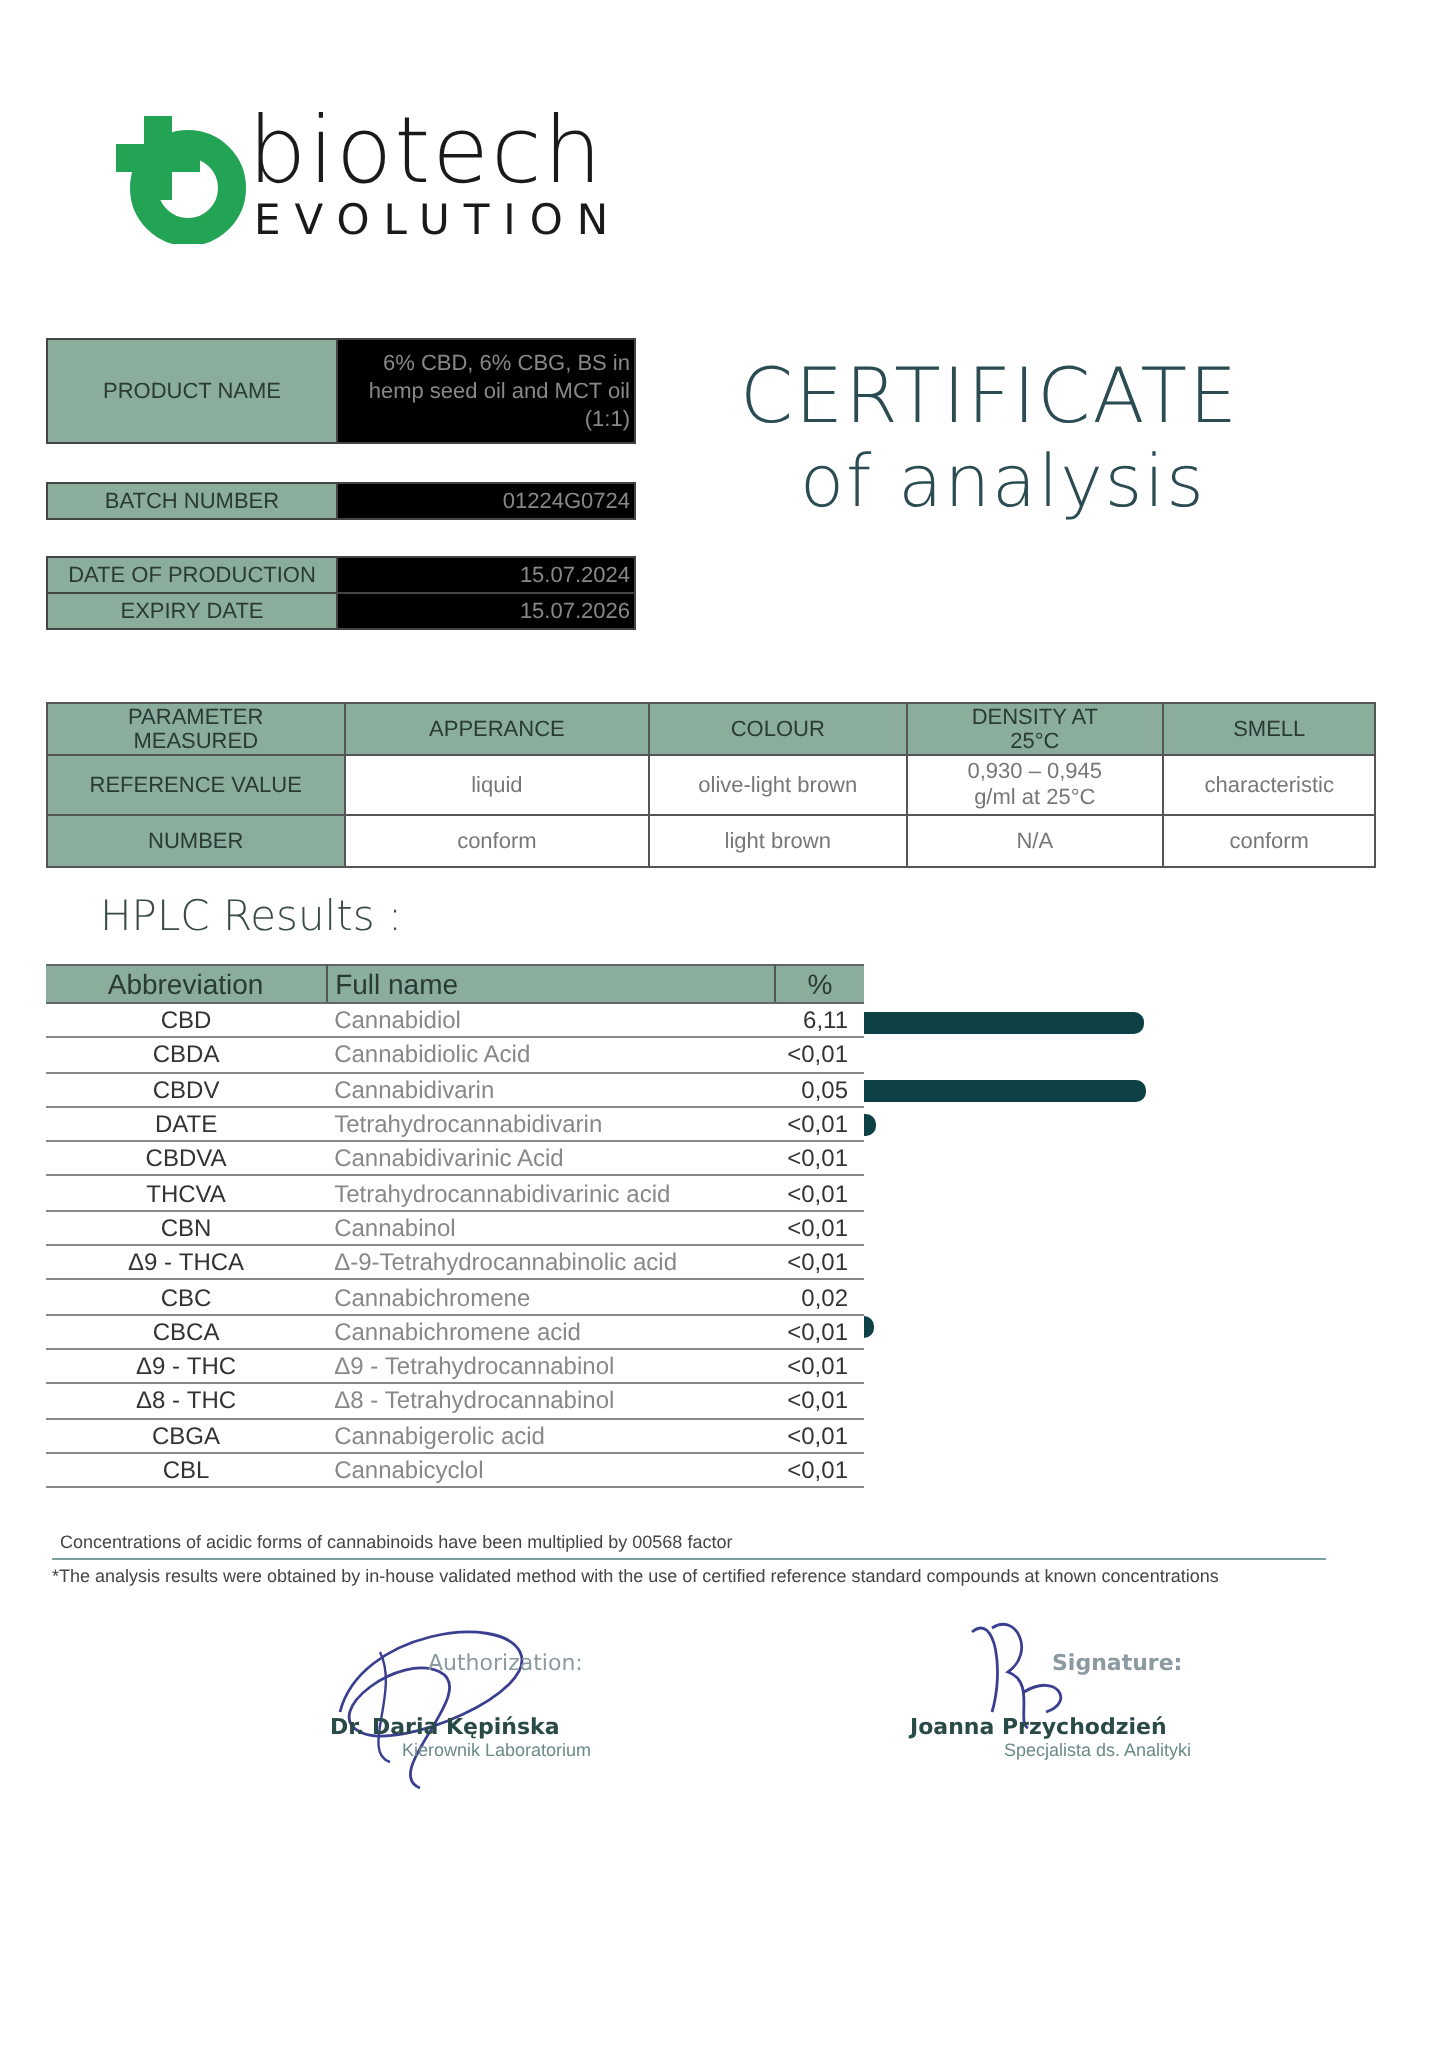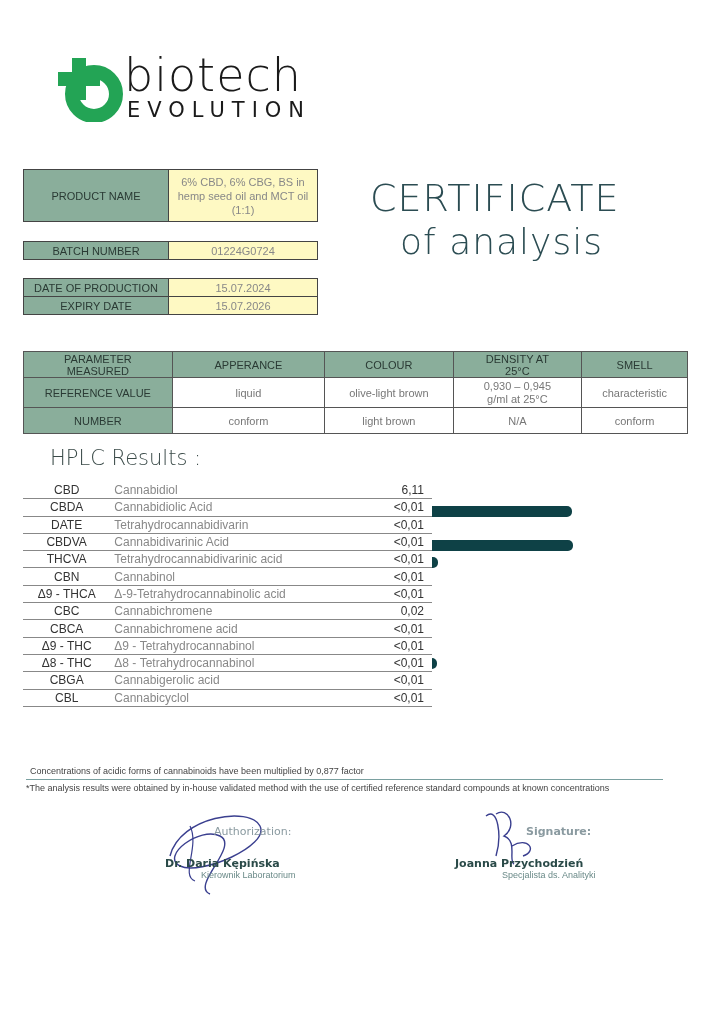--- a/index.html
+++ b/index.html
@@ -12,21 +12,21 @@
   .logo-sub { left:127px; top:98px; font-size:21px; color:#1a1a1a; letter-spacing:7px; font-family:"DejaVu Sans", sans-serif; line-height:24px; }
 
   
   .cert1 { left:370px; top:175px; font-size:38px; color:#2b4c52; letter-spacing:1px; font-family:"DejaVu Sans", sans-serif; font-weight:300; line-height:46px; }
   .cert2 { left:400px; top:220px; font-size:36px; color:#2b4c52; letter-spacing:1px; font-family:"DejaVu Sans", sans-serif; font-weight:300; line-height:44px; }
 
   
   table { border-collapse:collapse; }
   .info td { border:1px solid #444; font-size:11px; text-align:center; padding:0 2px; }
   .info td.lbl { background:#8aae9b; color:#2a3a34; width:140px; }
-  .info td.val { background:#fef9c3; color:#888; width:144px; }
+  .info td.val { background:#000000; color:#888; width:144px;text-align:right; }
 
   
   .params td { border:1px solid #555; font-size:11px; text-align:center; padding:0 20px; }
   .params td.hdr { background:#8aae9b; color:#2a3a34; }
   .params td.v { background:#fff; color:#777; }
 
   .hplc-title { left:50px; top:446px; font-size:21px; color:#3a4a48; font-family:"DejaVu Sans", sans-serif; font-weight:300; }
 
   
   .hplc { left:23px; top:482px; width:409px; }
@@ -118,29 +118,39 @@
     <td class="v">N/A</td>
     <td class="v">conform</td>
   </tr>
 </tbody>
   </table>
 
 <div class="abs hplc-title">HPLC Results :</div>
 
 <table class="abs hplc">
   <tbody>
+      <tr>
+    <th class="c1">Abbreviation</th>
+    <th class="c2">Full name</th>
+    <th class="c3">%</th>
+  </tr>
   <tr>
         <td class="c1">CBD</td>
         <td class="c2">Cannabidiol</td>
         <td class="c3">6,11</td>
       </tr>
   <tr>
         <td class="c1">CBDA</td>
         <td class="c2">Cannabidiolic Acid</td>
         <td class="c3">&lt;0,01</td>
+      </tr>
+  <tr>
+        <td class="c1">CBDV</td>
+        <td class="c2">Cannabidivarin</td>
+        <td class="c3">0,05</td>
       </tr>
   <tr>
         <td class="c1">DATE</td>
         <td class="c2">Tetrahydrocannabidivarin</td>
         <td class="c3">&lt;0,01</td>
       </tr>
   <tr>
         <td class="c1">CBDVA</td>
         <td class="c2">Cannabidivarinic Acid</td>
         <td class="c3">&lt;0,01</td>
@@ -191,21 +201,21 @@
         <td class="c3">&lt;0,01</td>
       </tr>
 </tbody>
   </table>
 
 <div class="bar" style="top:506px;width:140px;"></div>
 <div class="bar" style="top:540px;width:141px;"></div>
 <div class="bar" style="top:557px;width:6px;"></div>
 <div class="bar" style="top:658px;width:5px;"></div>
 
-<div class="abs note1">Concentrations of acidic forms of cannabinoids have been multiplied by 0,877 factor</div>
+<div class="abs note1">Concentrations of acidic forms of cannabinoids have been multiplied by 00568 factor</div>
 <div class="abs divider"></div>
 <div class="abs note2">*The analysis results were obtained by in-house validated method with the use of certified reference standard compounds at known concentrations</div>
 
 <svg class="abs" style="left:160px;top:806px;" width="110" height="90" viewBox="0 0 110 90">
   <path d="M10,50 C20,10 90,0 100,20 C110,40 40,70 20,60 C0,50 40,20 60,30 C80,40 30,80 50,88" fill="none" stroke="#3a3f8f" stroke-width="1.4"></path>
   <path d="M30,20 C40,40 20,70 35,75" fill="none" stroke="#3a3f8f" stroke-width="1.2"></path>
 </svg>
 <div class="abs sig-label" style="left:178px;top:825px;">Authorization:</div>
 <div class="abs sig-name" style="left:165px;top:857px;">Dr. Daria Kępińska</div>
 <div class="abs sig-role" style="left:165px;top:870px;">Kierownik Laboratorium</div>

